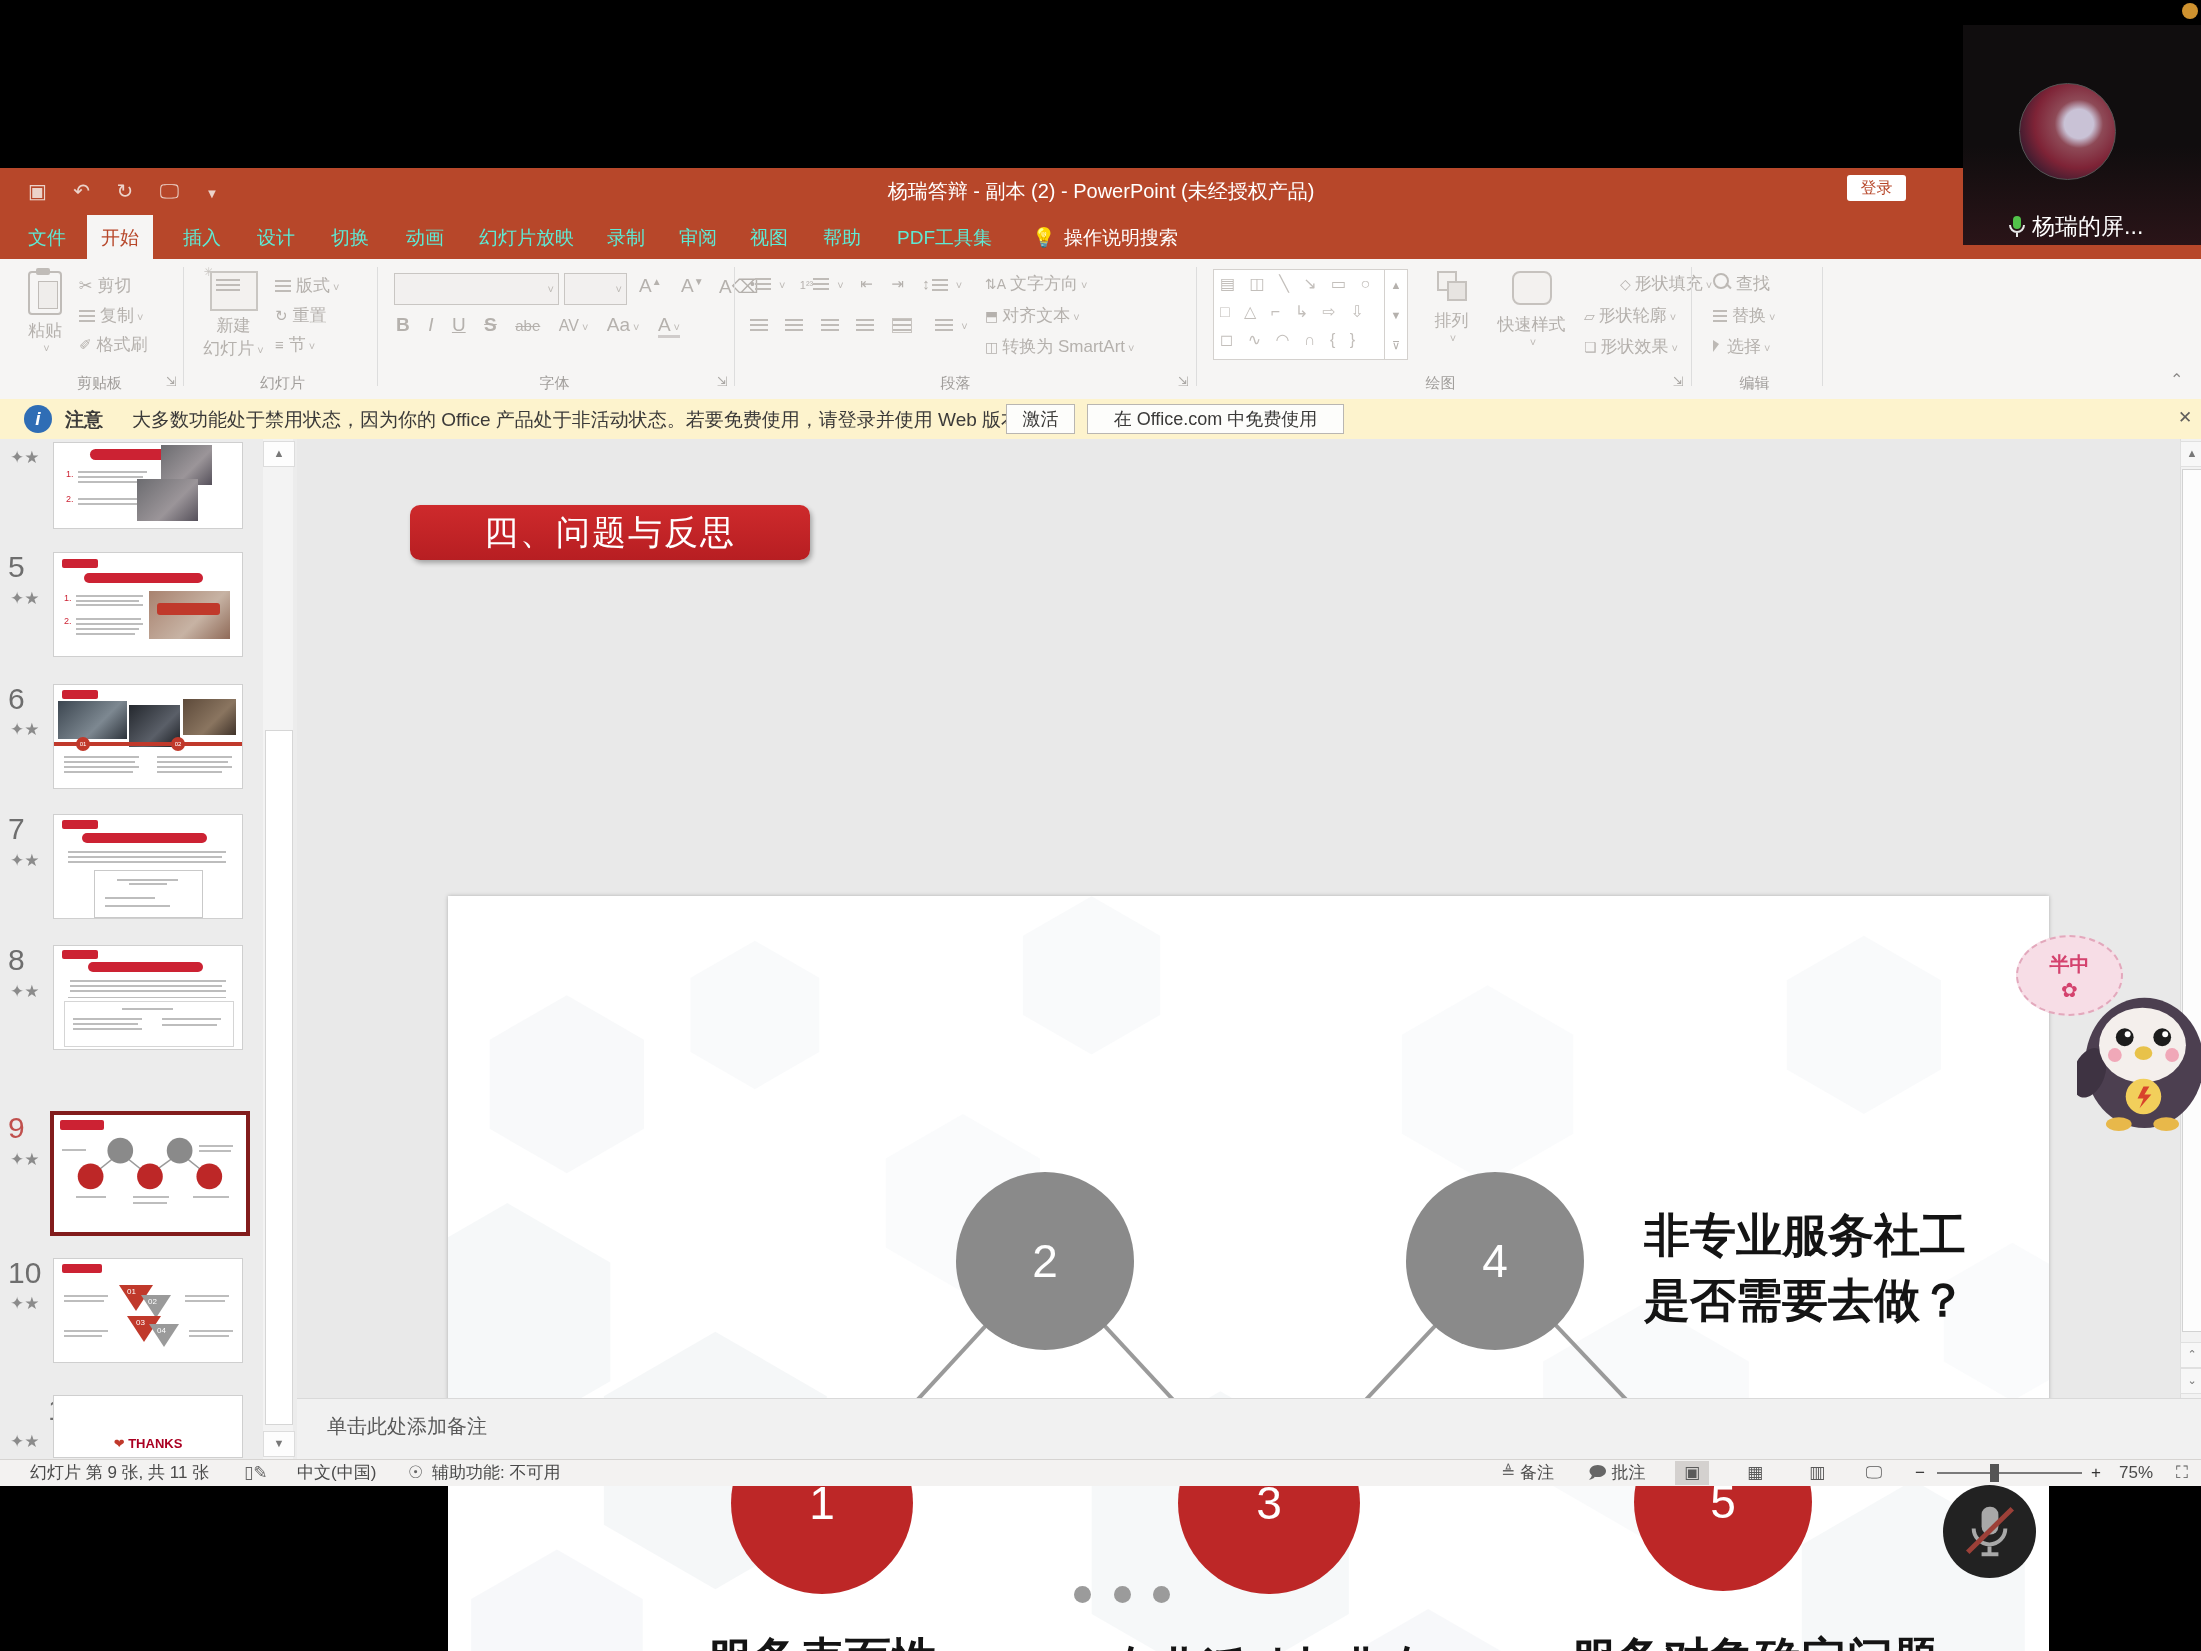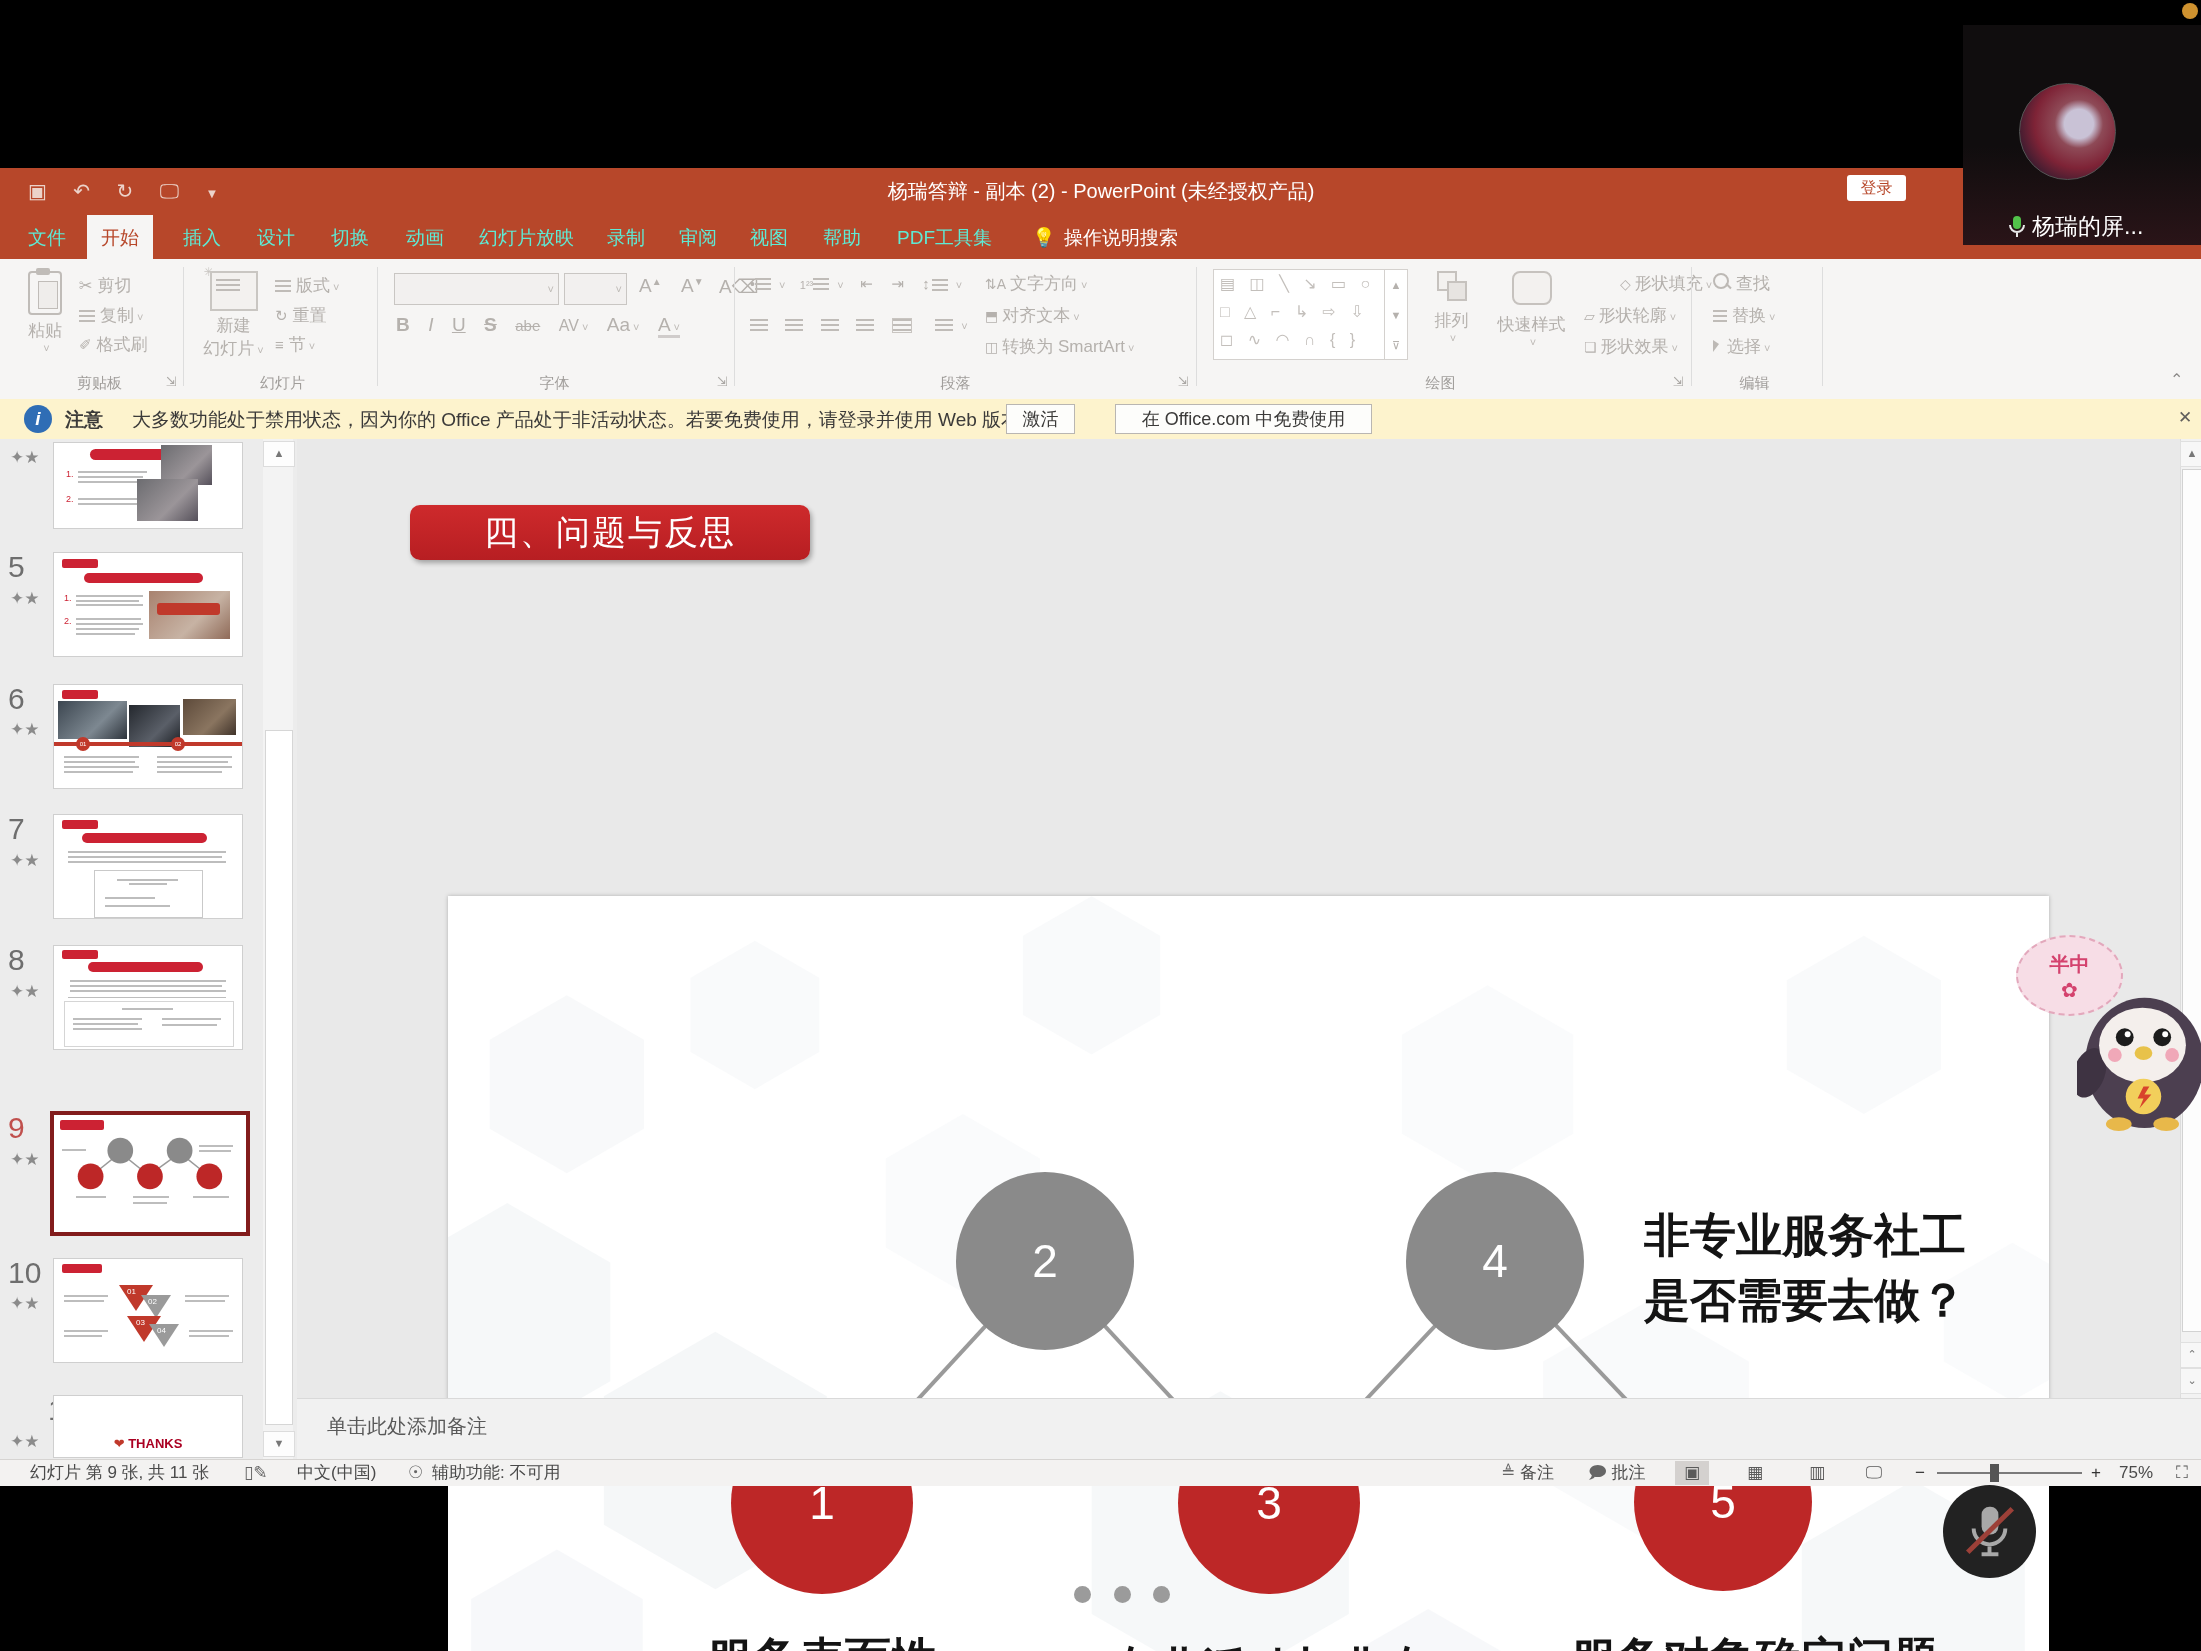--- a/index.html
+++ b/index.html
@@ -242,21 +242,21 @@
     <div class="glabel" style="left:1695px;width:119px;">编辑</div>
     <div class="gdiv" style="left:1822px;"></div>
     <div class="abs" style="left:2170px;top:111px;color:#8a8886;font-size:16px;">⌃</div>
   </div>
 
   <div class="abs" id="notif">
     <div class="abs" style="left:24px;top:6px;width:28px;height:28px;border-radius:50%;background:#2f6db5;color:#fff;font-size:19px;font-weight:bold;text-align:center;line-height:28px;font-style:italic;">i</div>
     <span class="abs nowrap" style="left:65px;top:8px;font-size:19px;font-weight:bold;color:#3b3a39;">注意</span>
     <span class="abs nowrap" style="left:132px;top:8px;font-size:19px;color:#3b3a39;">大多数功能处于禁用状态，因为你的 Office 产品处于非活动状态。若要免费使用，请登录并使用 Web 版本。</span>
     <div class="nbtn" style="left:1006px;width:67px;">激活</div>
-    <div class="nbtn" style="left:1087px;width:255px;margin-left:28px;">在 Office.com 中免费使用</div>
+    <div class="nbtn" style="left:1087px;width:255px;">在 Office.com 中免费使用</div>
     <span class="abs" style="left:2178px;top:8px;font-size:17px;color:#605e5c;">✕</span>
   </div>
 
   <div class="abs" id="work">
 
     <div class="abs" style="left:0;top:0;width:297px;height:1021px;background:#ececec;">
 
       <span class="sstar" style="top:8px;">✦★</span>
       <div class="thumb" style="top:3px;height:85px;">
         <div class="redpill" style="left:36px;top:6px;width:109px;height:11px;"></div>

